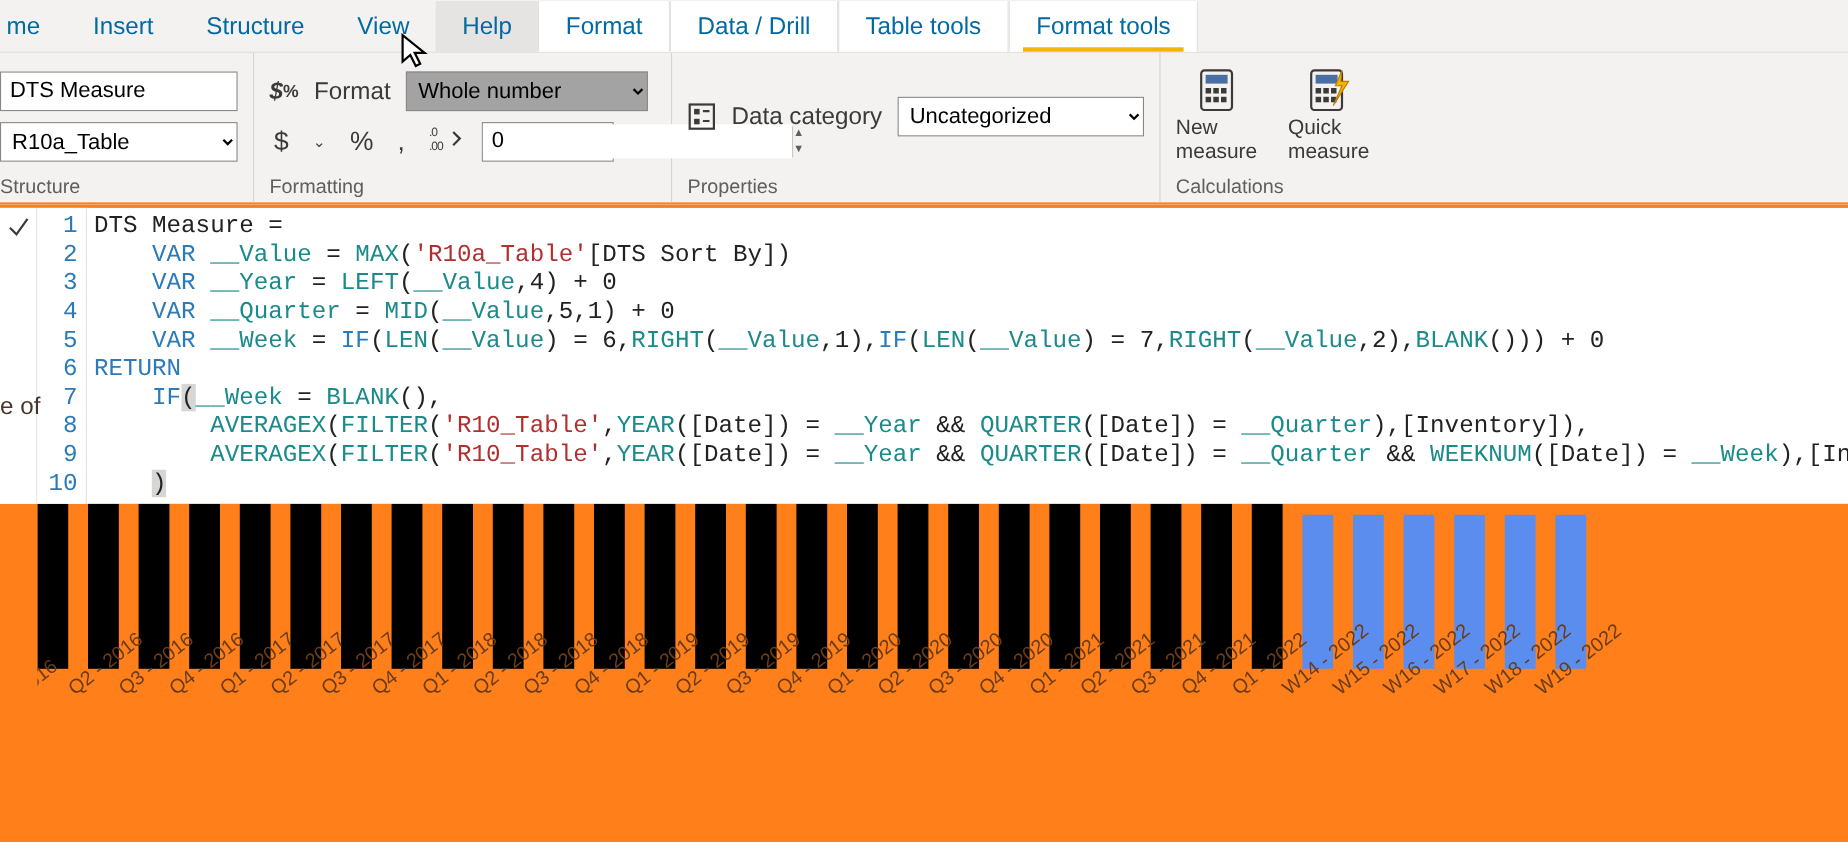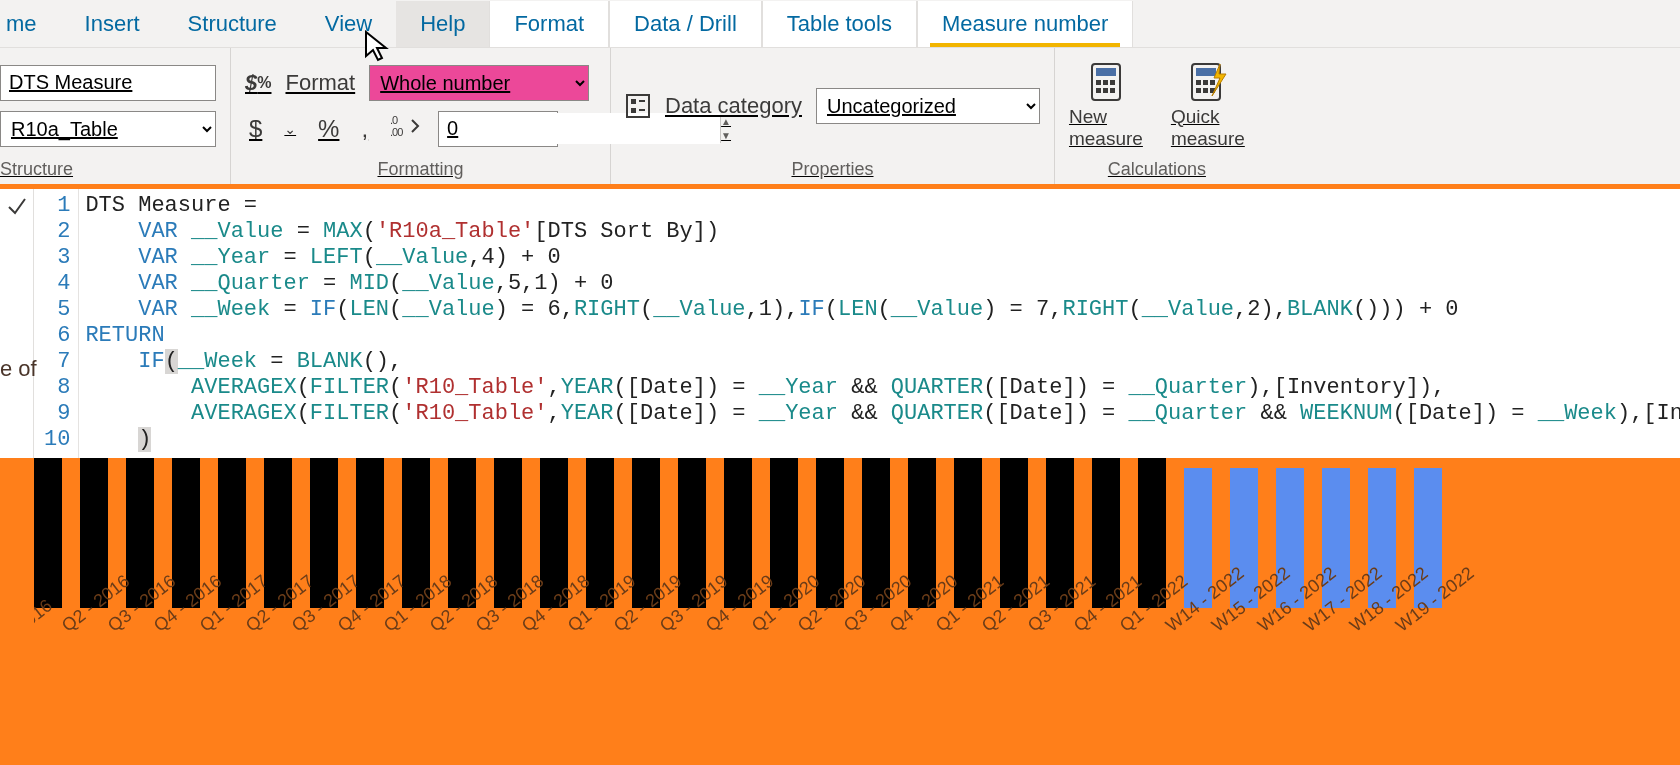--- a/index.html
+++ b/index.html
@@ -42,25 +42,24 @@
     height: 138px;
     border-bottom: 2px solid #ff7f1a;
   }
   .group {
     border-right: 1px solid #d6d4d2;
     display: flex;
     flex-direction: column;
     justify-content: space-between;
     padding: 6px 14px 2px 14px;
     position: relative;
-    text-decoration: underline;
   }
   .group-body { flex: 1 1 auto; display: flex; align-items: center; gap: 18px; }
   .group-label {
-    text-align: center;
+    text-align: left;
     font-size: 18px;
     color: #605e5c;
     padding: 2px 0 2px 0;
   }
   
   .stack { display: flex; flex-direction: column; gap: 10px; }
   .text-input {
     width: 216px;
     height: 36px;
     font-size: 20px;
@@ -77,21 +76,21 @@
     background: #fff;
   }
   
   .fmt-rows { display: flex; flex-direction: column; gap: 10px; }
   .fmt-row { display: flex; align-items: center; gap: 14px; }
   .fmt-icon { font-weight: 700; font-style: italic; font-size: 22px; color: #3b3a39; position:relative; }
   .fmt-icon .pct { font-style: normal; font-size: 16px; position: relative; top: -2px; }
   .fmt-label { font-size: 22px; color: #3b3a39; }
   .fmt-select {
     width: 220px; height: 36px; font-size: 20px; padding: 4px 6px;
-    border: 1px solid #8a8886; background: #ec4899;
+    border: 1px solid #8a8886; background: #a3a3a3;
   }
   .fmt-btn { font-size: 24px; color: #3b3a39; cursor: pointer; padding: 0 4px; }
   .dec-icon { font-size: 20px; letter-spacing: -1px; }
   .spinner {
     display: flex; align-items: center;
     width: 120px; height: 36px;
     border: 1px solid #8a8886; background: #fff;
   }
   .spinner input {
     flex: 1; border: none; font-size: 20px; padding: 4px 8px; outline: none;
@@ -214,21 +213,21 @@
 
 <div class="tabs">
   <div class="tab first">me</div>
   <div class="tab">Insert</div>
   <div class="tab">Structure</div>
   <div class="tab">View</div>
   <div class="tab hover">Help</div>
   <div class="tab active">Format</div>
   <div class="tab active">Data / Drill</div>
   <div class="tab active">Table tools</div>
-  <div class="tab active underline">Measure number</div>
+  <div class="tab active underline">Format tools</div>
 </div>
 
 <div class="ribbon">
 
   <div class="group" style="min-width:230px; padding-left:0;">
     <div class="group-body">
       <div class="stack">
         <input class="text-input" value="DTS Measure" style="">
         <select class="select">
           <option>R10a_Table</option>

